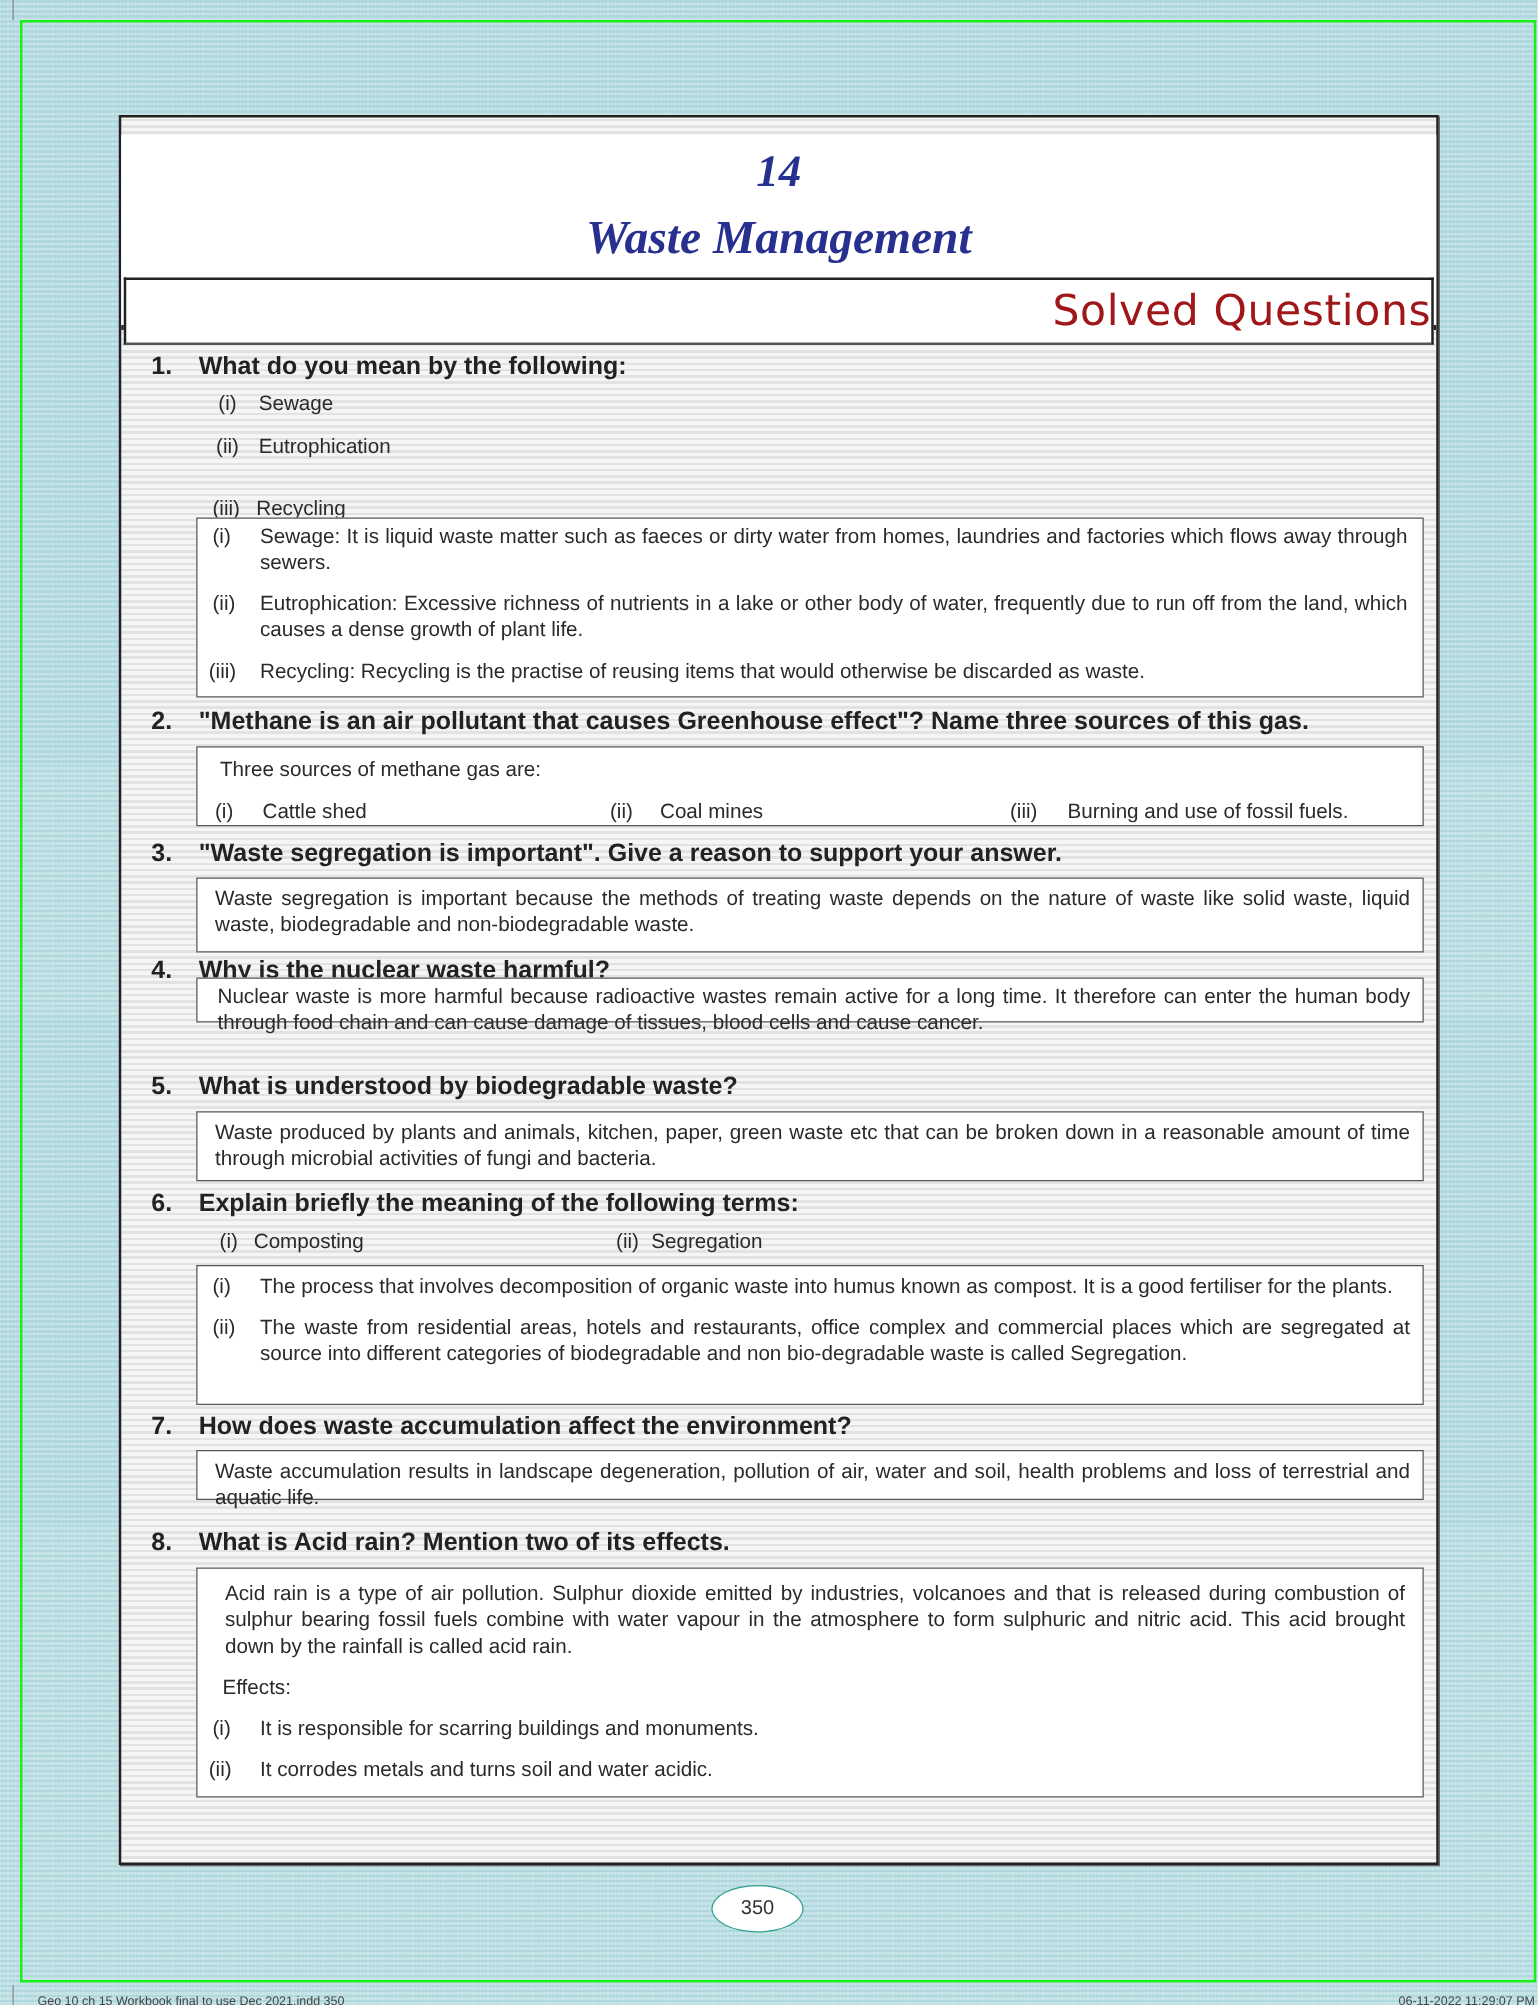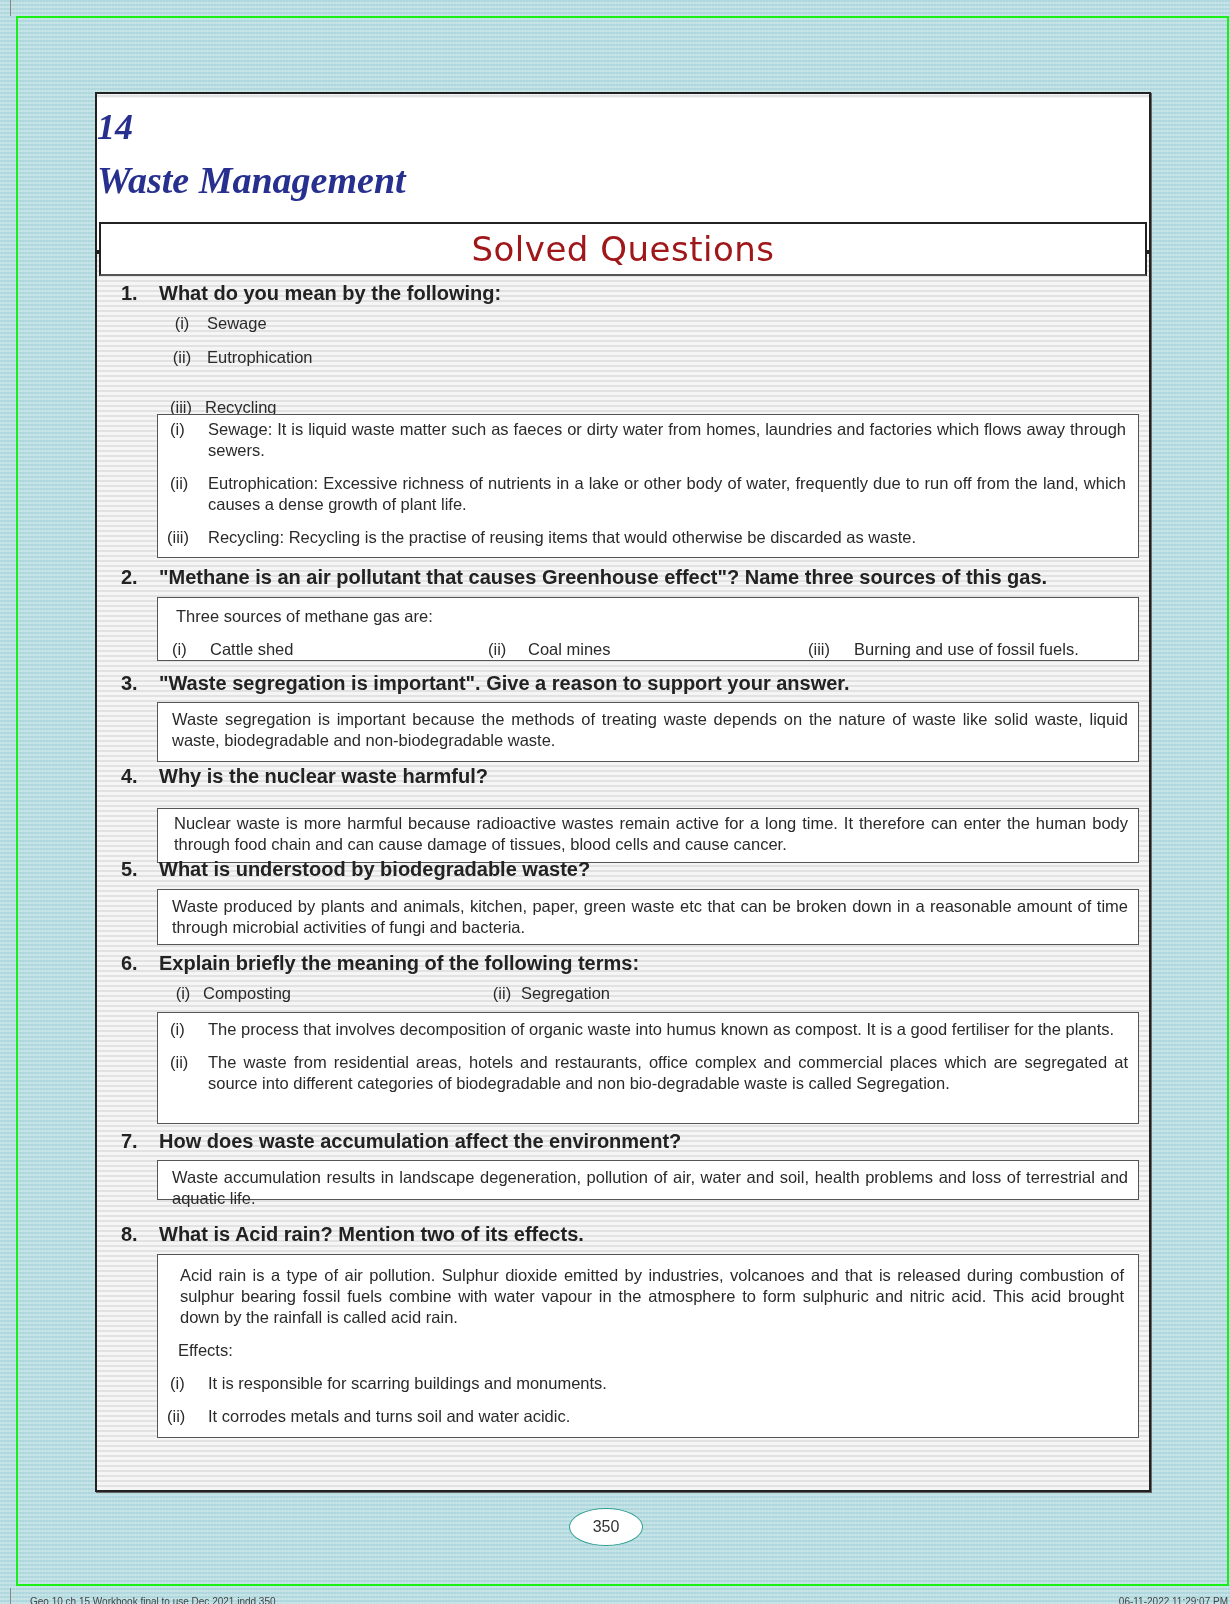--- a/index.html
+++ b/index.html
@@ -19,34 +19,34 @@
     border: 2px solid #19f019; box-sizing: border-box;
   }
   .page {
     position: absolute; left: 95px; top: 92px; width: 1056px; height: 1400px;
     border: 2px solid #222; box-sizing: border-box;
     background-color: #ececec;
     background-image: repeating-linear-gradient(0deg, #f5f5f5 0px, #f5f5f5 3px, #e2e2e2 3px, #e2e2e2 5px);
     box-shadow: 1px 1px 0 #666;
   }
   .header {
-    position: absolute; left: 0; top: 4px; width: 100%; height: 156px; background: #fff;
-    border-bottom: 4px solid #222; box-sizing: border-box; 
+    position: absolute; left: 0; top: 14px; width: 100%; height: 156px; background: #fff;
+    border-bottom: 4px solid #222; box-sizing: border-box; text-align: center;
   }
   .chapter-num {
     font-family: "Liberation Serif", serif; font-style: italic; font-weight: bold;
     color: #27308f; font-size: 36px; position: absolute; left: 0; right: 0; top: 8px;
   }
   .chapter-title {
     font-family: "Liberation Serif", serif; font-style: italic; font-weight: bold;
     color: #27308f; font-size: 38px; position: absolute; left: 0; right: 0; top: 60px;
   }
   .banner {
     position: absolute; left: 2px; right: 2px; top: 128px; height: 54px; background: #fff;
-    border: 2px solid #222; border-bottom: 2px solid #555; box-sizing: border-box; text-align: center;
+    border: 2px solid #222; border-bottom: 2px solid #555; box-sizing: border-box; text-align: right;
   }
   .banner span {
     font-family: "DejaVu Sans", sans-serif; color: #a0171a; font-size: 34px; line-height: 50px;
     letter-spacing: 0.5px;
   }
   .q {
     position: absolute; left: 24px; font-weight: bold; font-size: 20px; color: #222;
   }
   .q .qn { display: inline-block; width: 38px; }
   .sub {
@@ -127,21 +127,21 @@
   </div>
 
   <div class="q" style="top:578px">
     <span class="qn">3.</span><span>"Waste segregation is important". Give a reason to support your answer.</span>
   </div>
   <div class="ans just" style="top:608px; height:60px; padding:6px 10px 14px 14px;">Waste segregation is important because the methods of treating waste depends on the nature of waste like solid waste, liquid waste, biodegradable and non-biodegradable waste.</div>
 
   <div class="q" style="top:671px">
     <span class="qn">4.</span><span>Why is the nuclear waste harmful?</span>
   </div>
-  <div class="ans just" style="top:714px; height:55px; padding:4px 10px 16px 16px;">Nuclear waste is more harmful because radioactive wastes remain active for a long time. It therefore can enter the human body through food chain and can cause damage of tissues, blood cells and cause cancer.</div>
+  <div class="ans just" style="top:688px; height:36px; padding:4px 10px 16px 16px;">Nuclear waste is more harmful because radioactive wastes remain active for a long time. It therefore can enter the human body through food chain and can cause damage of tissues, blood cells and cause cancer.</div>
 
   <div class="q" style="top:764px">
     <span class="qn">5.</span><span>What is understood by biodegradable waste?</span>
   </div>
   <div class="ans just" style="top:795px; height:56px; padding:6px 10px 0 14px;">Waste produced by plants and animals, kitchen, paper, green waste etc that can be broken down in a reasonable amount of time through microbial activities of fungi and bacteria.</div>
 
   <div class="q" style="top:858px">
     <span class="qn">6.</span><span>Explain briefly the meaning of the following terms:</span>
   </div>
   <div class="sub" style="left:66px; top:890px">

